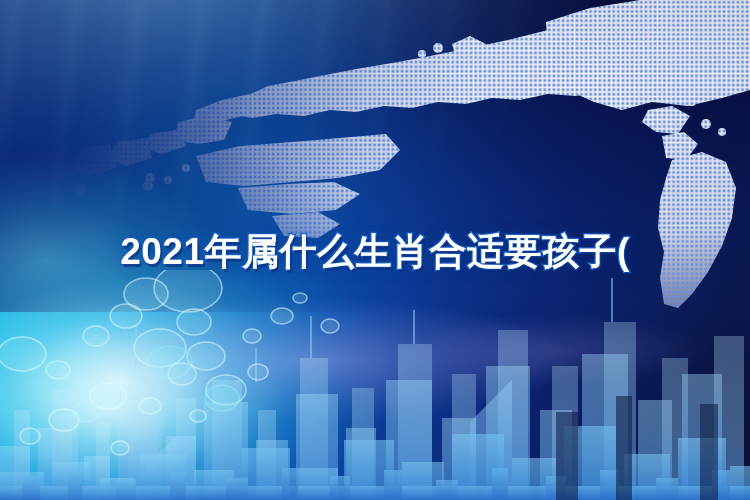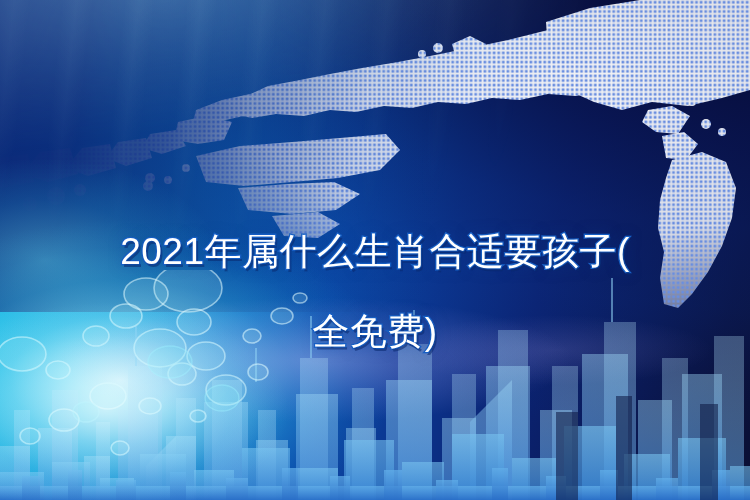--- a/index.html
+++ b/index.html
@@ -118,21 +118,21 @@
     pointer-events:none;
   }
 
   
   #title{
     position:absolute;
     left:0;right:0;top:192px;
     text-align:center;
     line-height:40px;
     font-size:37px;
-    font-weight:normal;
+    font-weight:bold;
     letter-spacing:.5px;
     color:#ffffff;
     -webkit-text-stroke:2.6px #1a63c8;
     paint-order:stroke fill;
     text-shadow:
       0 0 1px #1a63c8,
       2px 3px 0 rgba(10,40,110,.55),
       0 0 14px rgba(10,60,150,.55);
     white-space:pre-line;
     padding:0 6px;
@@ -362,16 +362,15 @@
         <ellipse cx="222" cy="128" rx="17" ry="13"></ellipse>
         <ellipse cx="86" cy="142" rx="13" ry="10"></ellipse>
       </g>
     </svg>
   </div>
 
   <div class="layer" id="glow2"></div>
 
   <div id="title">
     <span class="ln">2021年属什么生肖合适要孩子(</span>
-    <span class="ln">全免费)</span>
   </div>
 
 </div>
 
 </body></html>

